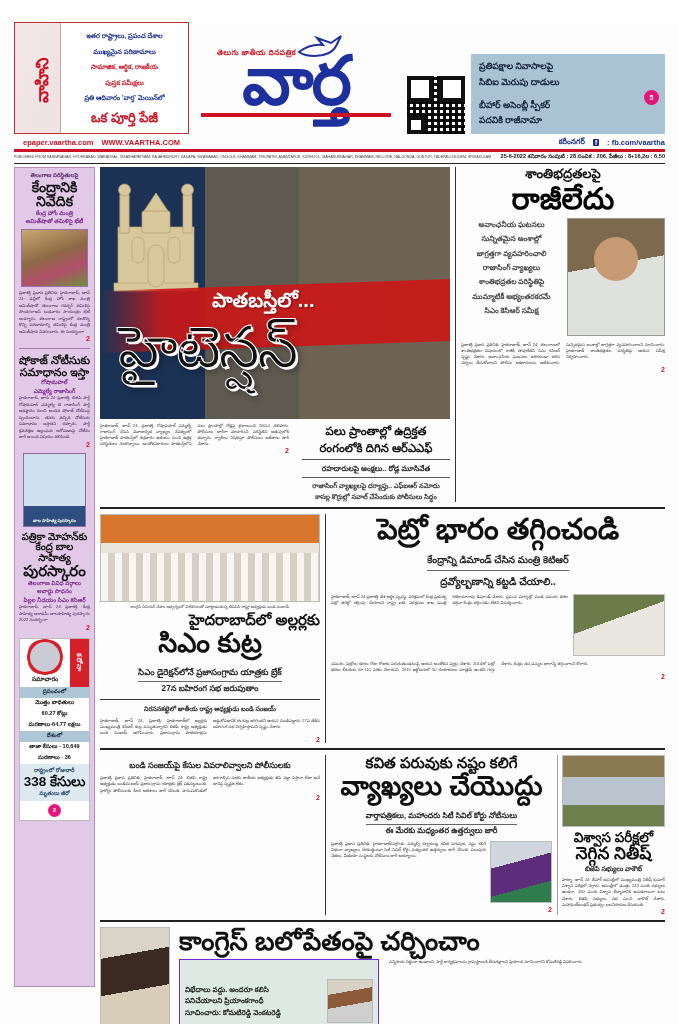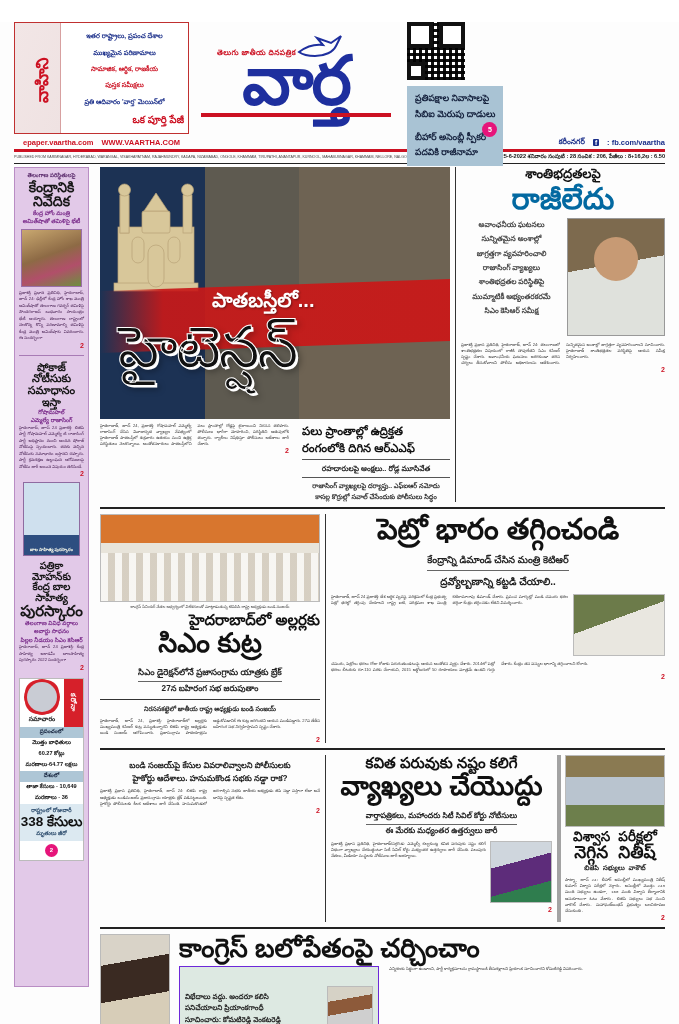--- a/index.html
+++ b/index.html
@@ -52,21 +52,21 @@
   }
   .ad-body {
     flex: 1;
     padding: 5px 4px 2px 4px;
     display: flex; flex-direction: column;
     justify-content: space-around;
     text-align: center;
   }
   .ad-line { font-size: 6.6px; color: #1b2f8a; line-height: 1.45; font-weight: bold; }
   .ad-line.red { color: #cc1122; }
-  .ad-line.big { font-size: 10px; color: #cc1122; text-align: right; }
+  .ad-line.big { font-size: 13px; color: #cc1122; }
 
   .logo-zone {
     flex: 1;
     position: relative;
     display: flex;
     flex-direction: column;
     align-items: center;
     justify-content: center;
   }
   .logo-tag {
@@ -81,24 +81,23 @@
     margin-top: 12px;
   }
   .logo-rule {
     width: 190px; height: 4px; background: #cc1122;
     margin-top: 4px;
   }
 
   .right-zone {
     width: 262px;
     display: flex;
-    align-items: flex-start;
+    align-items: flex-end;
     gap: 6px;
     padding-left: 4px;
-    flex-direction: column;
   }
   .qr {
     width: 58px; height: 58px;
     background:
       repeating-linear-gradient(90deg,#111 0 3px,#fff 3px 6px),
       repeating-linear-gradient(0deg,#111 0 3px,#fff 3px 6px);
     background-blend-mode: multiply;
     flex: 0 0 58px;
     position: relative;
   }
@@ -148,21 +147,21 @@
     display:flex; justify-content:space-between; align-items:center;
     font-size:3.6px; color:#444; height:9px;
   }
   .imprint .date { font-size:5.6px; color:#111; font-weight:bold; }
   .black-rule { height:1.4px; background:#222; margin: 1px 14px 3px 14px; }
 
   
   .body-grid {
     display: flex;
     margin: 0 14px;
-    gap: 11px;
+    gap: 5px;
     height: 820px;
   }
   .col-left { width: 92px; }
   .col-main { flex: 1; }
 
   
   .lav {
     background: #e2c9e8;
     border: 1px solid #b98dc4;
     padding: 4px 4px;
@@ -257,30 +256,30 @@
     text-shadow:1px 1px 2px rgba(0,0,0,.4);
   }
   .hero-title {
     position:absolute; left:18px; top:146px;
     font-size:58px; font-weight:normal; color:#111;
     -webkit-text-stroke: 1px #fff;
     text-shadow: 2px 2px 0 #fff, 4px 4px 6px rgba(0,0,0,.35);
     letter-spacing:-2px;
   }
   .hero-cap-right { width: 152px; padding-left:4px; }
-  .cap-big { font-size:11.5px; color:#111; font-weight:bold; line-height:1.45; text-align:left; }
+  .cap-big { font-size:11.5px; color:#111; font-weight:bold; line-height:1.45; text-align:center; }
   .cap-rule { height:1px; background:#555; margin:3px 0; }
   .cap-mid { font-size:7.4px; color:#222; text-align:center; line-height:1.5; font-weight:bold;}
   .cap-small { font-size:6.6px; color:#333; text-align:center; line-height:1.55; font-weight:bold;}
   .body-txt { font-size:4.1px; color:#3a3a3a; line-height:1.5; text-align:justify; }
 
   
   .col-r { width: 210px; border-left:1px solid #333; padding-left:5px; }
   .r-kicker { font-size:13px; font-weight:bold; color:#111; text-align:center; line-height:1.1;}
-  .r-head { font-size:30px; font-weight:bold; color:#0369a1; text-align:center; line-height:1.05; margin-top:2px;}
+  .r-head { font-size:30px; font-weight:bold; color:#000000; text-align:center; line-height:1.05; margin-top:2px;}
   .r-points { font-size:7.4px; color:#444; text-align:center; line-height:1.95; font-weight:bold;}
   .r-photo {
     width:98px; height:118px; float:right; margin:0 0 3px 5px;
     background: linear-gradient(170deg,#7d6a4e 0 40%, #dfe1dc 40% 100%);
     border:1px solid #999;
     position:relative;
   }
   .r-photo::after{
     content:""; position:absolute; left:26px; top:18px; width:44px;height:44px;
     border-radius:50%; background:#c79a74;
@@ -550,41 +549,40 @@
           <div class="more">2</div>
         </div>
       </div>
 
       <div class="hr-thick"></div>
 
       <div class="row">
 
         <div style="width:220px;">
           <div class="sub-line" style="margin-top:4px;">బండి సంజయ్‌పై కేసుల వివరాలివ్వాలని పోలీసులకు</div>
-          <div class="sub-line">హైకోర్టు ఆదేశాలు. హనుమకొండ సభకు నడ్డా రాక?</div>
           <div class="body-txt cols2" style="margin-top:3px;">ప్రజాశక్తి ప్రధాన ప్రతినిధి, హైదరాబాద్, జూన్ 24: బిజెపి రాష్ట్ర అధ్యక్షుడు బండిసంజయ్ ప్రజాసంగ్రామ యాత్రకు బ్రేక్ పడినట్టయింది. హైకోర్టు పోలీసులకు కీలక ఆదేశాలు జారీ చేసింది. హనుమకొండలో జరగాల్సిన సభకు జాతీయ అధ్యక్షుడు జెపి నడ్డా వస్తారా లేదా అనే దానిపై స్పష్టత లేదు.</div>
           <div class="more">2</div>
         </div>
 
         <div style="flex:1; border-left:1px solid #333; padding-left:5px; display:flex; gap:5px;">
           <div style="flex:1;">
             <div class="h-md">కవిత పరువుకు నష్టం కలిగే</div>
             <div class="h-xl">వ్యాఖ్యలు చేయొద్దు</div>
             <div class="center" style="margin-top:3px;">
               <span class="sub-ul" style="font-size:7.6px">వార్తాపత్రికలు, మహాందరు సిటీ సివిల్ కోర్టు నోటీసులు</span>
             </div>
             <div class="sub-line" style="font-size:7.8px">ఈ మేరకు మధ్యంతర ఉత్తర్వులు జారీ</div>
             <div style="overflow:hidden; margin-top:3px;">
               <div class="ph kavitha" style="width:62px;height:62px;float:right;margin:0 0 3px 4px;"></div>
               <div class="body-txt">ప్రజాశక్తి ప్రధాన ప్రతినిధి, హైదరాబాద్/నల్గొండ: ఎమ్మెల్సీ కల్వకుంట్ల కవిత పరువుకు నష్టం కలిగే విధంగా వ్యాఖ్యలు చేయొద్దంటూ సిటీ సివిల్ కోర్టు మధ్యంతర ఉత్తర్వులు జారీ చేసింది. పలువురు నేతలు, మీడియా సంస్థలకు నోటీసులు జారీ అయ్యాయి.</div>
             </div>
             <div class="more">2</div>
           </div>
 
-          <div style="width:108px; border-left:4px solid #a3a3a3; padding-left:4px;font-family:Liberation Mono, monospace;">
+          <div style="width:108px; border-left:1px solid #a3a3a3; padding-left:4px;">
             <div class="ph assembly" style="height:72px;"></div>
             <div class="h-md" style="font-size:13.5px; margin-top:3px;">విశ్వాస పరీక్షలో</div>
             <div class="h-lg" style="font-size:17px;">నెగ్గిన నితీష్</div>
             <div class="sub-line" style="font-size:6.6px">బిజెపి సభ్యులు వాకౌట్</div>
             <div class="body-txt" style="margin-top:3px;">పాట్నా, జూన్ 24: బీహార్ అసెంబ్లీలో ముఖ్యమంత్రి నితీష్ కుమార్ విశ్వాస పరీక్షలో నెగ్గారు. అసెంబ్లీలో మొత్తం 243 మంది సభ్యులు ఉండగా, 160 మంది విశ్వాస తీర్మానానికి అనుకూలంగా ఓటు వేశారు. బిజెపి సభ్యులు సభ నుంచి వాకౌట్ చేశారు. మహాఘట్‌బంధన్ ప్రభుత్వం బలనిరూపణ చేసుకుంది.</div>
             <div class="more">2</div>
           </div>
         </div>
       </div>
 

